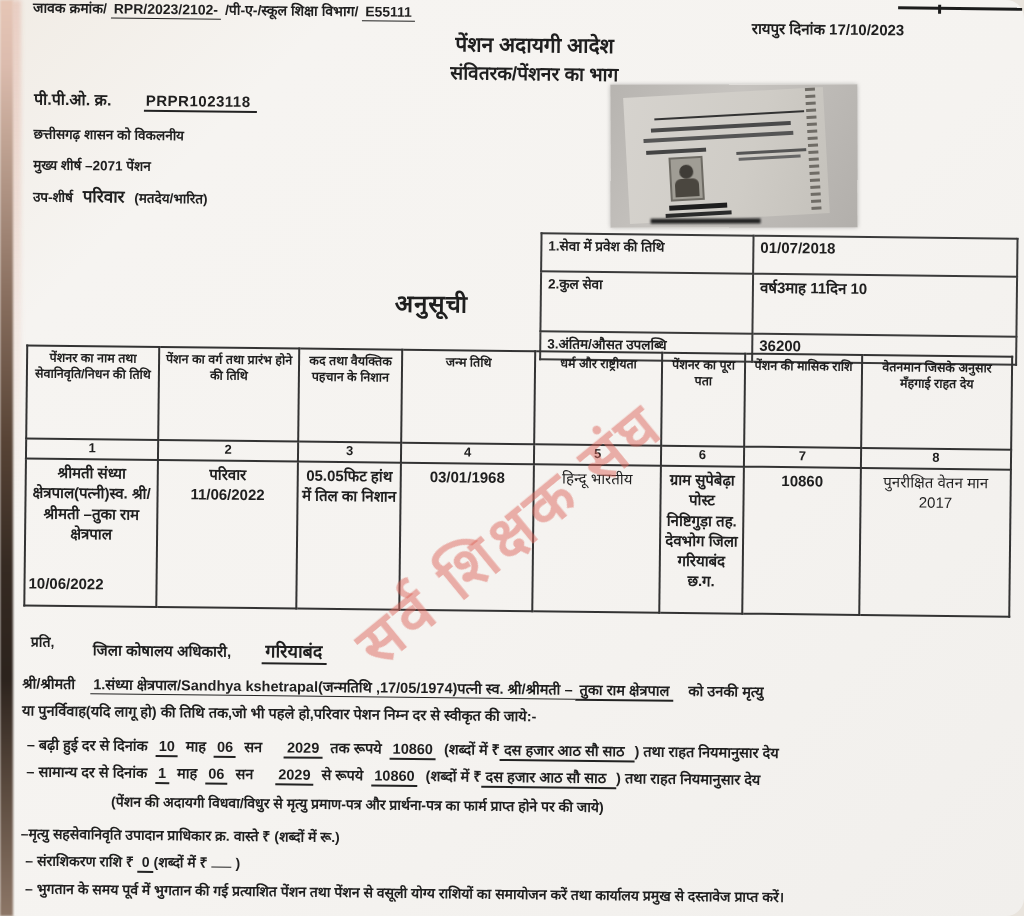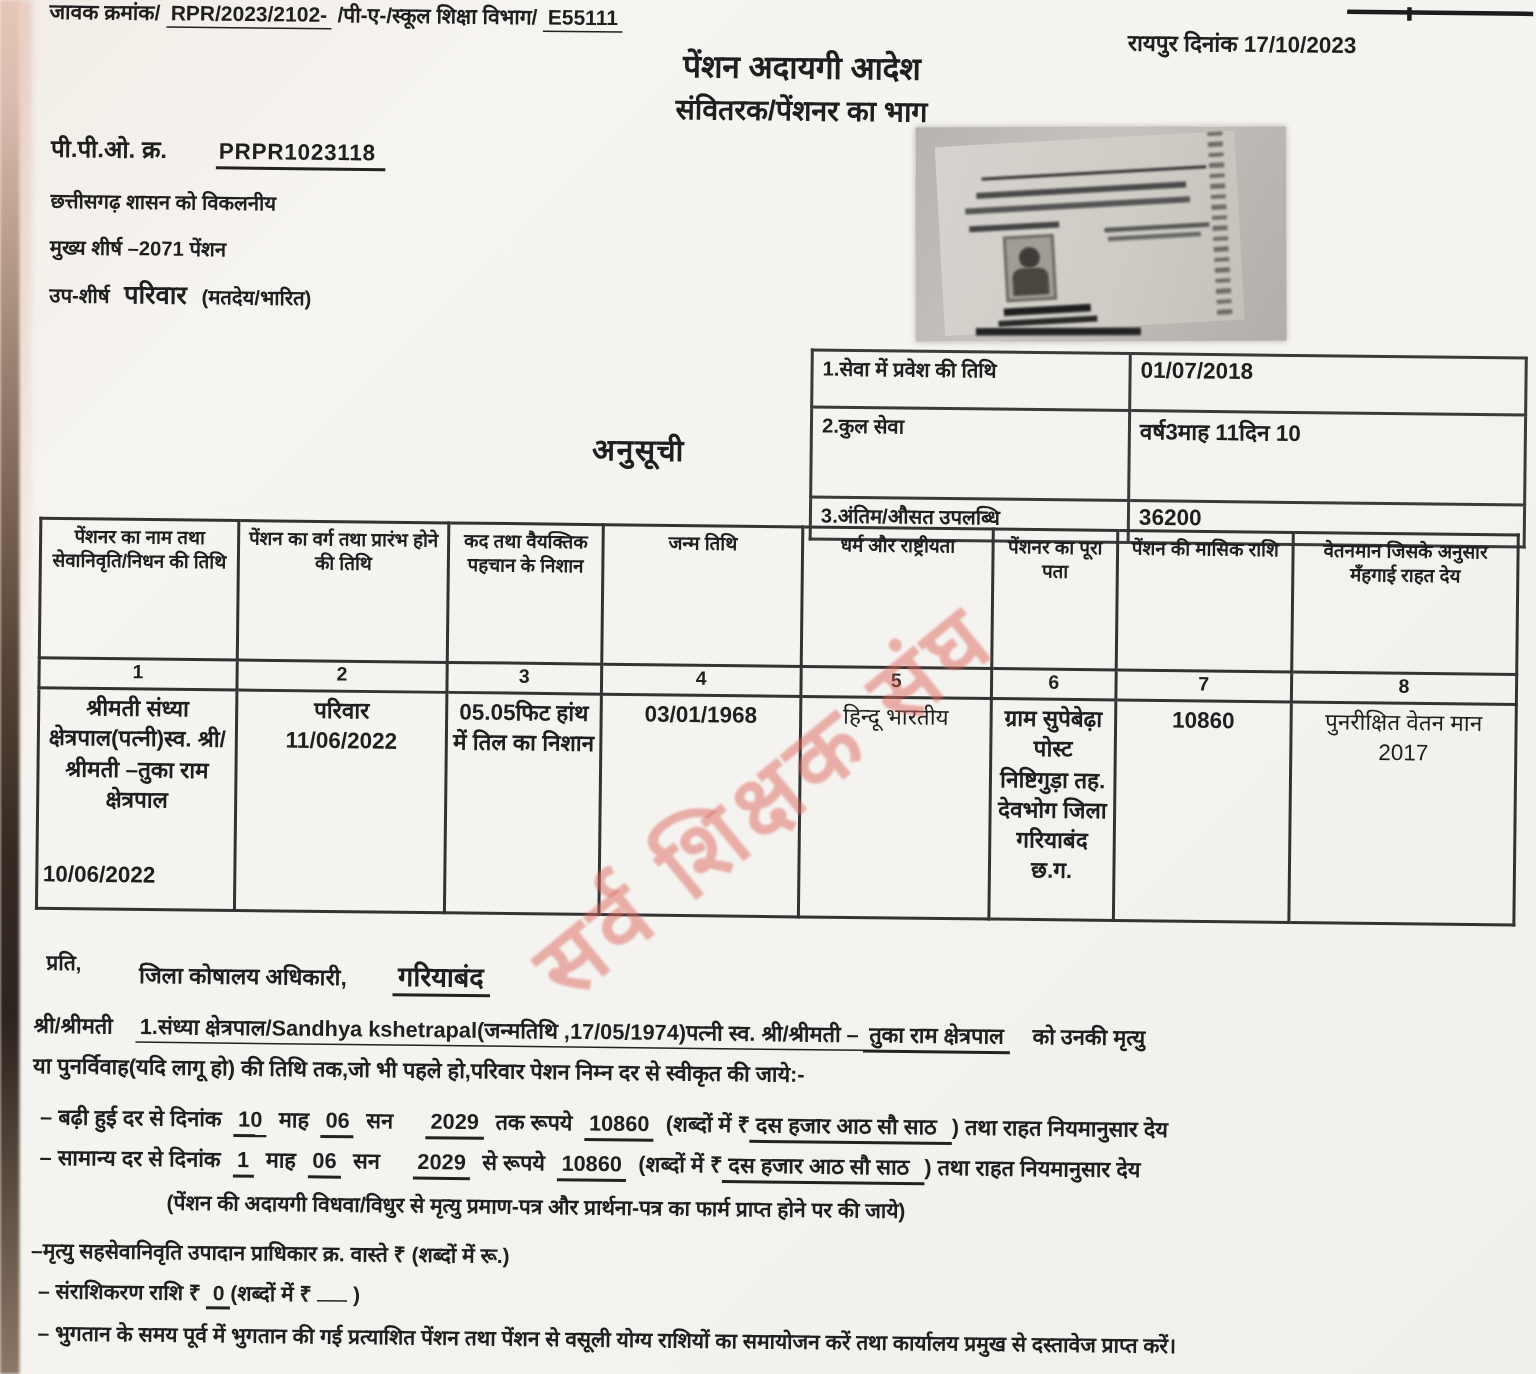--- a/index.html
+++ b/index.html
@@ -6,20 +6,21 @@
   html,body { width:1024px; height:916px; }
   body {
     position:relative; overflow:hidden;
     background:#e9e4dd;
     font-family:"Liberation Sans", sans-serif;
     color:#1f1f1f;
   }
   .paper {
     position:absolute; inset:0;
     background:linear-gradient(135deg,#f1ece5 0%,#f6f4f1 18%,#f5f3f0 55%,#f1efec 100%);
+    border-radius:18px;
   }
   .sheet { position:absolute; inset:0; transform:rotate(0.65deg); }
 
   
   .edge-left {
     position:absolute; left:0; top:0; width:13px; height:916px; z-index:40;
     background:linear-gradient(to bottom,#e6c6b6 0%,#dcbcae 7%,#c2a595 15%,#8a7060 32%,#584436 48%,#352a22 62%,#2c231d 74%,#5a4a3e 86%,#8d7767 100%);
     filter:blur(1.1px);
   }
   .edge-left-soft {
@@ -75,21 +76,21 @@
 
   
   .svc-table { position:absolute; left:538px; top:232px; width:478px; border-collapse:collapse; table-layout:fixed; z-index:2; }
   .svc-table td { border:2px solid #3a3a3a; padding:2px 6px; vertical-align:top; }
   .svc-table td.lbl { width:212px; font-size:13.5px; font-weight:700; }
   .svc-table td.val { font-size:15px; font-weight:700; }
   .svc-r1 td { height:38px; }
   .svc-r2 td { height:60px; }
   .svc-r3 td { height:28px; }
 
-  .schedule { position:absolute; left:393px; top:287px; font-size:20px; font-weight:700; letter-spacing:1px; }
+  .schedule { position:absolute; left:393px; top:287px; font-size:24px; font-weight:700; letter-spacing:1px; }
 
   
   .main-table { position:absolute; left:25px; top:350px; width:985px; border-collapse:collapse; table-layout:fixed; z-index:2; }
   .main-table td { border:2px solid #333; text-align:center; vertical-align:top; padding:3px 3px; }
   .main-table .hdr td { font-size:12.5px; font-weight:700; line-height:1.3; height:93px; }
   .main-table .num td { font-size:13px; font-weight:700; height:20px; padding:0; }
   .main-table .dat td { height:147px; font-size:15px; line-height:1.35; }
   .c-name { font-weight:600; }
   .c-date-left { display:block; text-align:left; margin-top:30px; font-weight:700; font-size:15px; }
   .c-small { font-size:11px; line-height:1.35; font-weight:600; }

